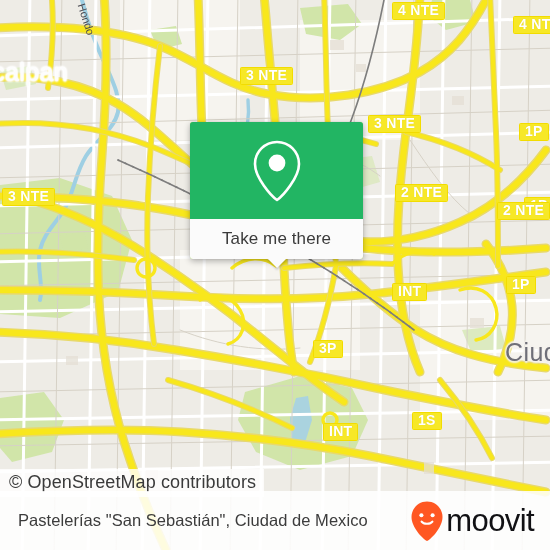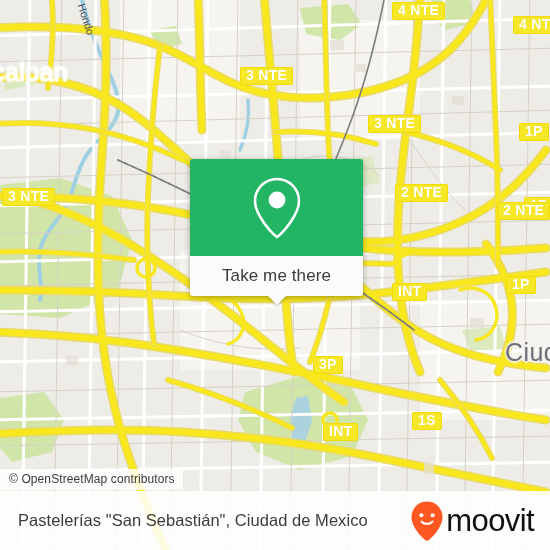--- a/index.html
+++ b/index.html
@@ -60,21 +60,20 @@
   }
 
   
   .callout{
     position:absolute;
     left:190px;top:122px;width:173px;
     border-radius:3px;
     box-shadow:0 2px 6px rgba(0,0,0,.30), 0 0 1px rgba(0,0,0,.25);
     overflow:visible;
     background:#bef264;
-    margin-top:37px;
   }
   .callout-green{
     background:#22b563;
     height:97px;
     border-radius:3px 3px 0 0;
     display:flex;align-items:center;justify-content:center;
   }
   .pin-icon{display:block;}
   .callout-foot{
     position:relative;
@@ -96,21 +95,21 @@
     border-right:10px solid transparent;
     border-top:10px solid #fbfbfb;
     filter:drop-shadow(0 2px 1px rgba(0,0,0,.18));
   }
 
   
   .attribution{
     position:absolute;left:0;top:469px;
     background:rgba(255,255,255,.80);
     padding:3px 8px 4px 9px;
-    font-size:12px;
+    font-size:18px;
     color:#3a3a3a;
     letter-spacing:.1px;
     white-space:nowrap;
   }
 
   
   .footer{
     position:absolute;left:0;bottom:0;width:550px;height:59px;
     background:rgba(255,255,255,.86);
     display:flex;align-items:center;
@@ -327,21 +326,21 @@
     <div class="shield" style="left:513px;top:16px;">4 NTE</div>
     <div class="shield" style="left:240px;top:67px;">3 NTE</div>
     <div class="shield" style="left:368px;top:115px;">3 NTE</div>
     <div class="shield" style="left:519px;top:123px;">1P</div>
     <div class="shield" style="left:2px;top:188px;">3 NTE</div>
     <div class="shield" style="left:395px;top:184px;">2 NTE</div>
     <div class="shield" style="left:524px;top:197px;">1P</div>
     <div class="shield" style="left:497px;top:202px;">2 NTE</div>
     <div class="shield" style="left:506px;top:276px;">1P</div>
     <div class="shield" style="left:392px;top:283px;">INT</div>
-    <div class="shield" style="left:313px;top:356px;">3P</div>
+    <div class="shield" style="left:313px;top:340px;">3P</div>
     <div class="shield" style="left:412px;top:412px;">1S</div>
     <div class="shield" style="left:323px;top:423px;">INT</div>
   </div>
 
   <div class="callout">
     <div class="callout-green">
       <svg class="pin-icon" width="52" height="64" viewBox="0 0 52 64">
         <path d="M26 3 C13.8 3 4 12.8 4 25 C4 38.5 20 57 26 61 C32 57 48 38.5 48 25 C48 12.8 38.2 3 26 3 Z" fill="none" stroke="#ffffff" stroke-width="2.6" stroke-linejoin="round"></path>
         <circle cx="26" cy="24" r="8.4" fill="#ffffff"></circle>
       </svg>

